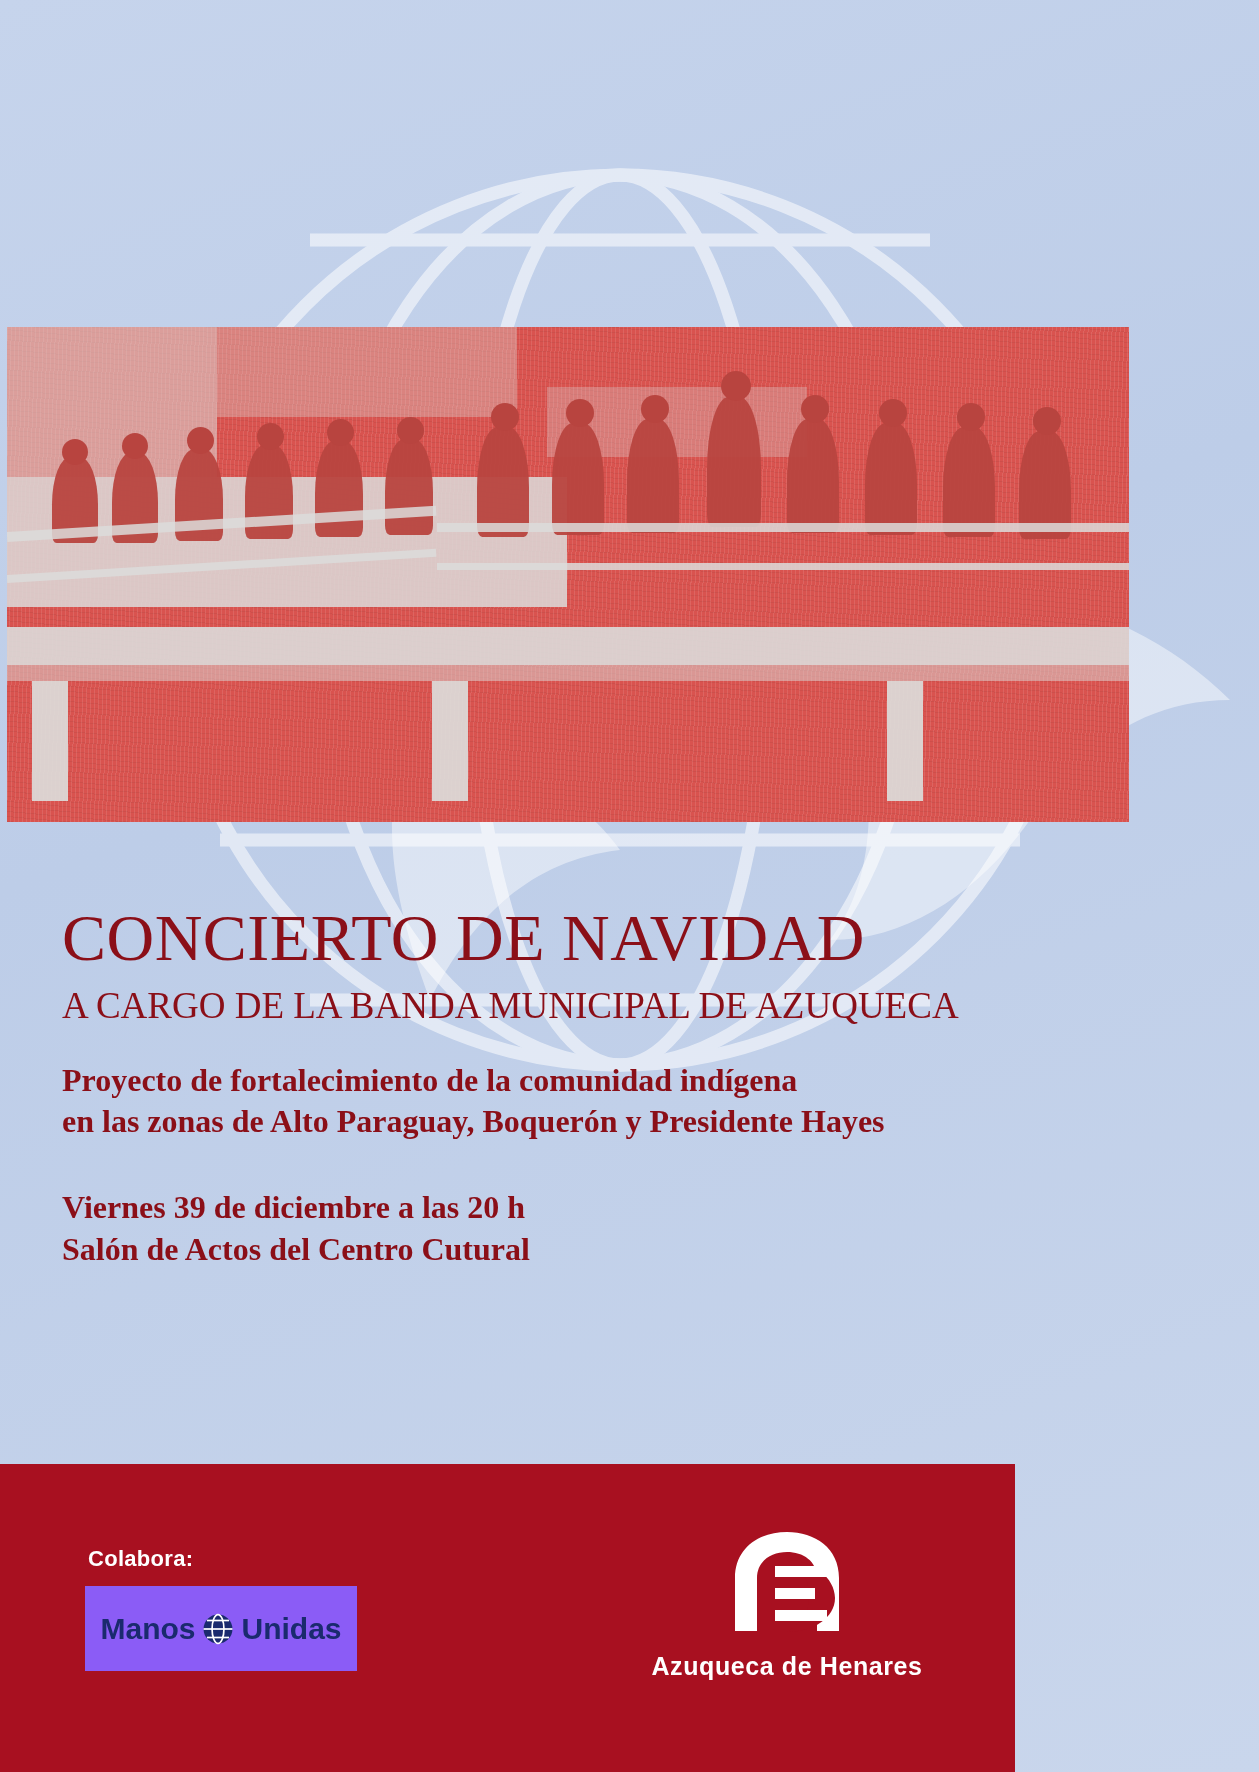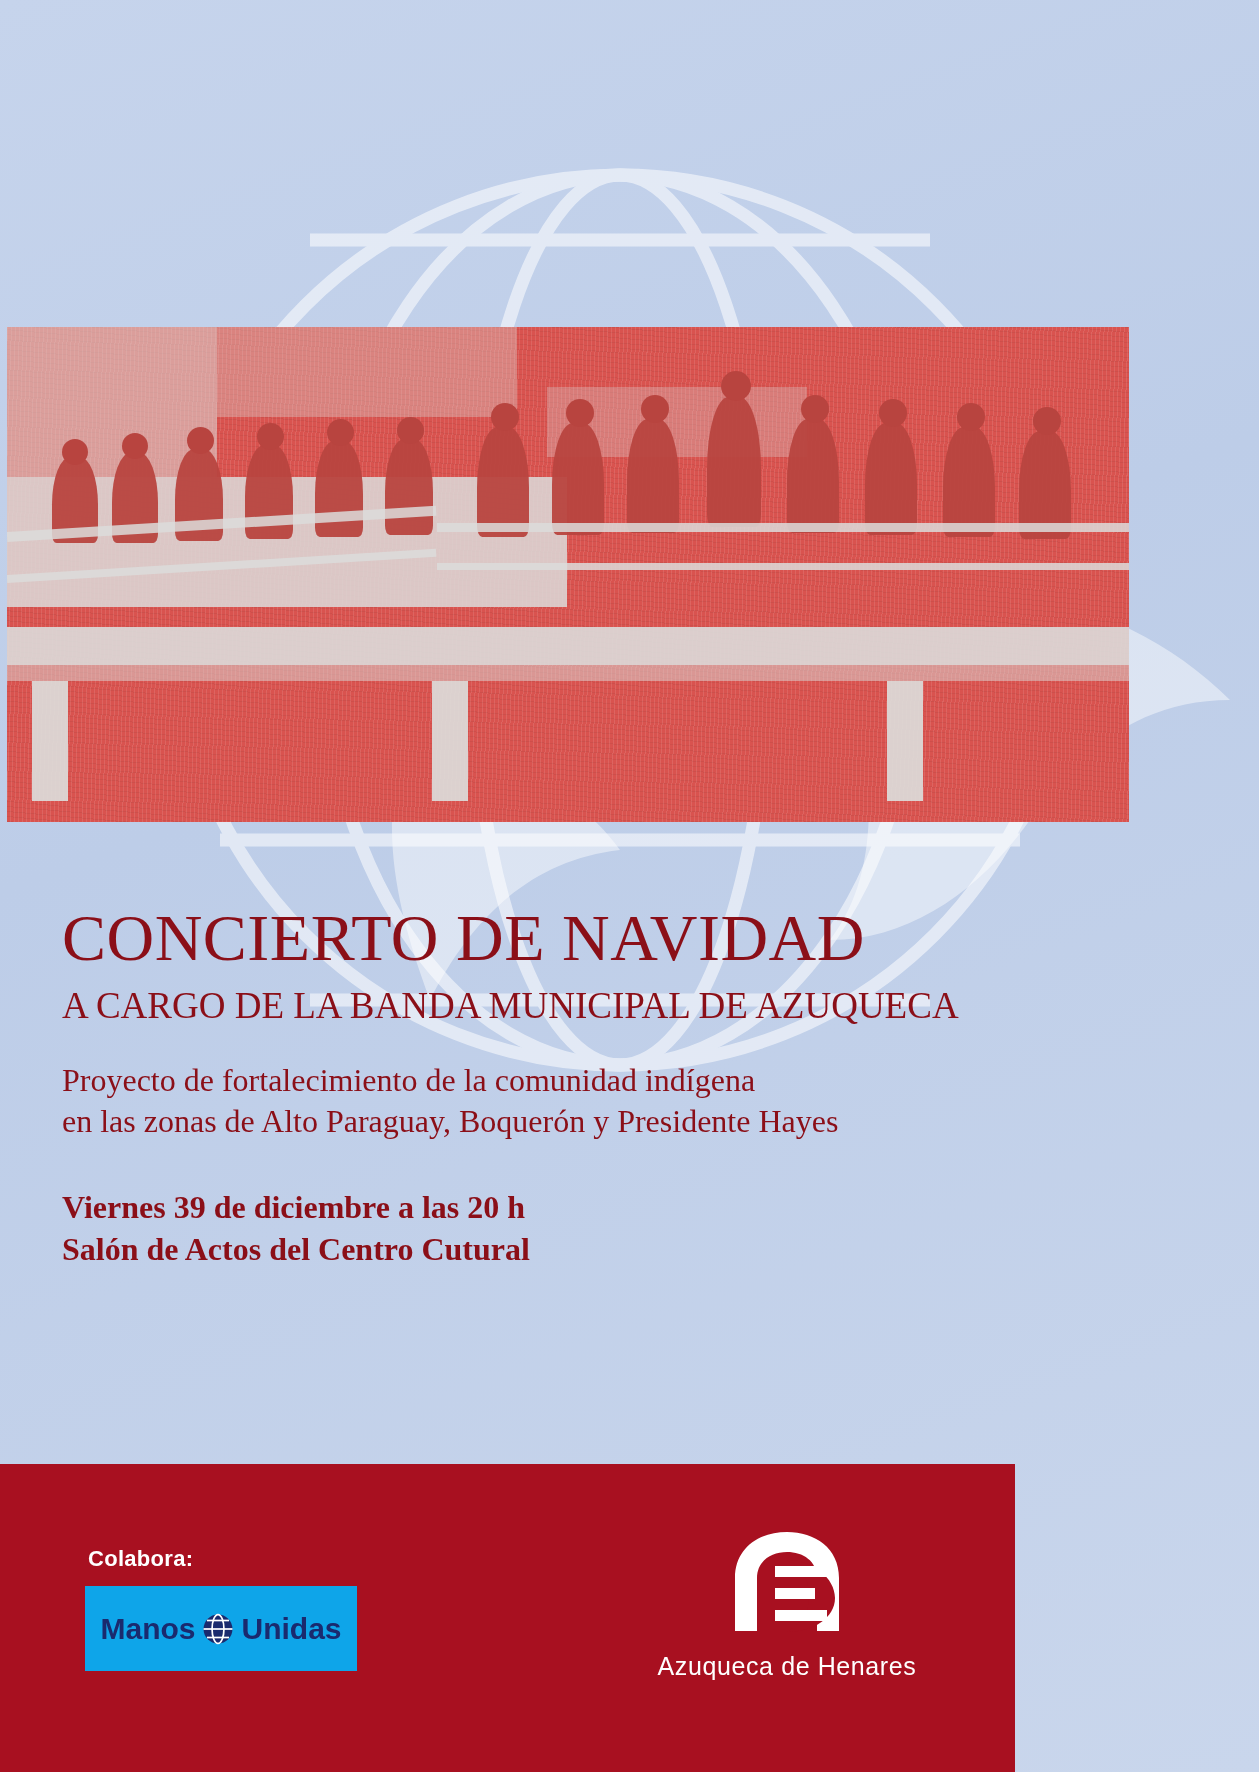--- a/index.html
+++ b/index.html
@@ -118,21 +118,21 @@
     color: #8b0f18;
     font-size: 37px;
     line-height: 1.05;
     font-weight: normal;
     margin: 16px 0 34px 0;
   }
   .desc {
     color: #8b0f18;
     font-size: 32px;
     line-height: 1.30;
-    font-weight: normal;
+    font-weight: bold;
     margin: 0 0 44px 0;
   }
   .when {
     color: #8b0f18;
     font-size: 32px;
     line-height: 1.30;
     font-weight: bold;
     margin: 0;
   }
 
@@ -154,21 +154,21 @@
     font-weight: bold;
     font-size: 22px;
     letter-spacing: 0.3px;
   }
   .manos-logo {
     position: absolute;
     left: 85px;
     top: 122px;
     width: 272px;
     height: 85px;
-    background: #0ea5e9;
+    background: #8b5cf6;
     display: flex;
     align-items: center;
     justify-content: center;
     gap: 6px;
   }
   .manos-word {
     color: #1a2a6e;
     font-family: "Liberation Sans", sans-serif;
     font-weight: bold;
     font-size: 30px;
@@ -185,21 +185,21 @@
     text-align: center;
   }
   .ayto-mark {
     width: 140px;
     height: 110px;
     margin: 0 auto 12px auto;
   }
   .ayto-name {
     color: #ffffff;
     font-family: "Liberation Sans", sans-serif;
-    font-weight: normal;
+    font-weight: bold;
     font-size: 25px;
     letter-spacing: 0.6px;
   }
 </style>
 </head>
 <body>
 
 <div class="poster">
 
   <svg class="globe-watermark" viewBox="0 0 1120 1230" aria-hidden="true">

